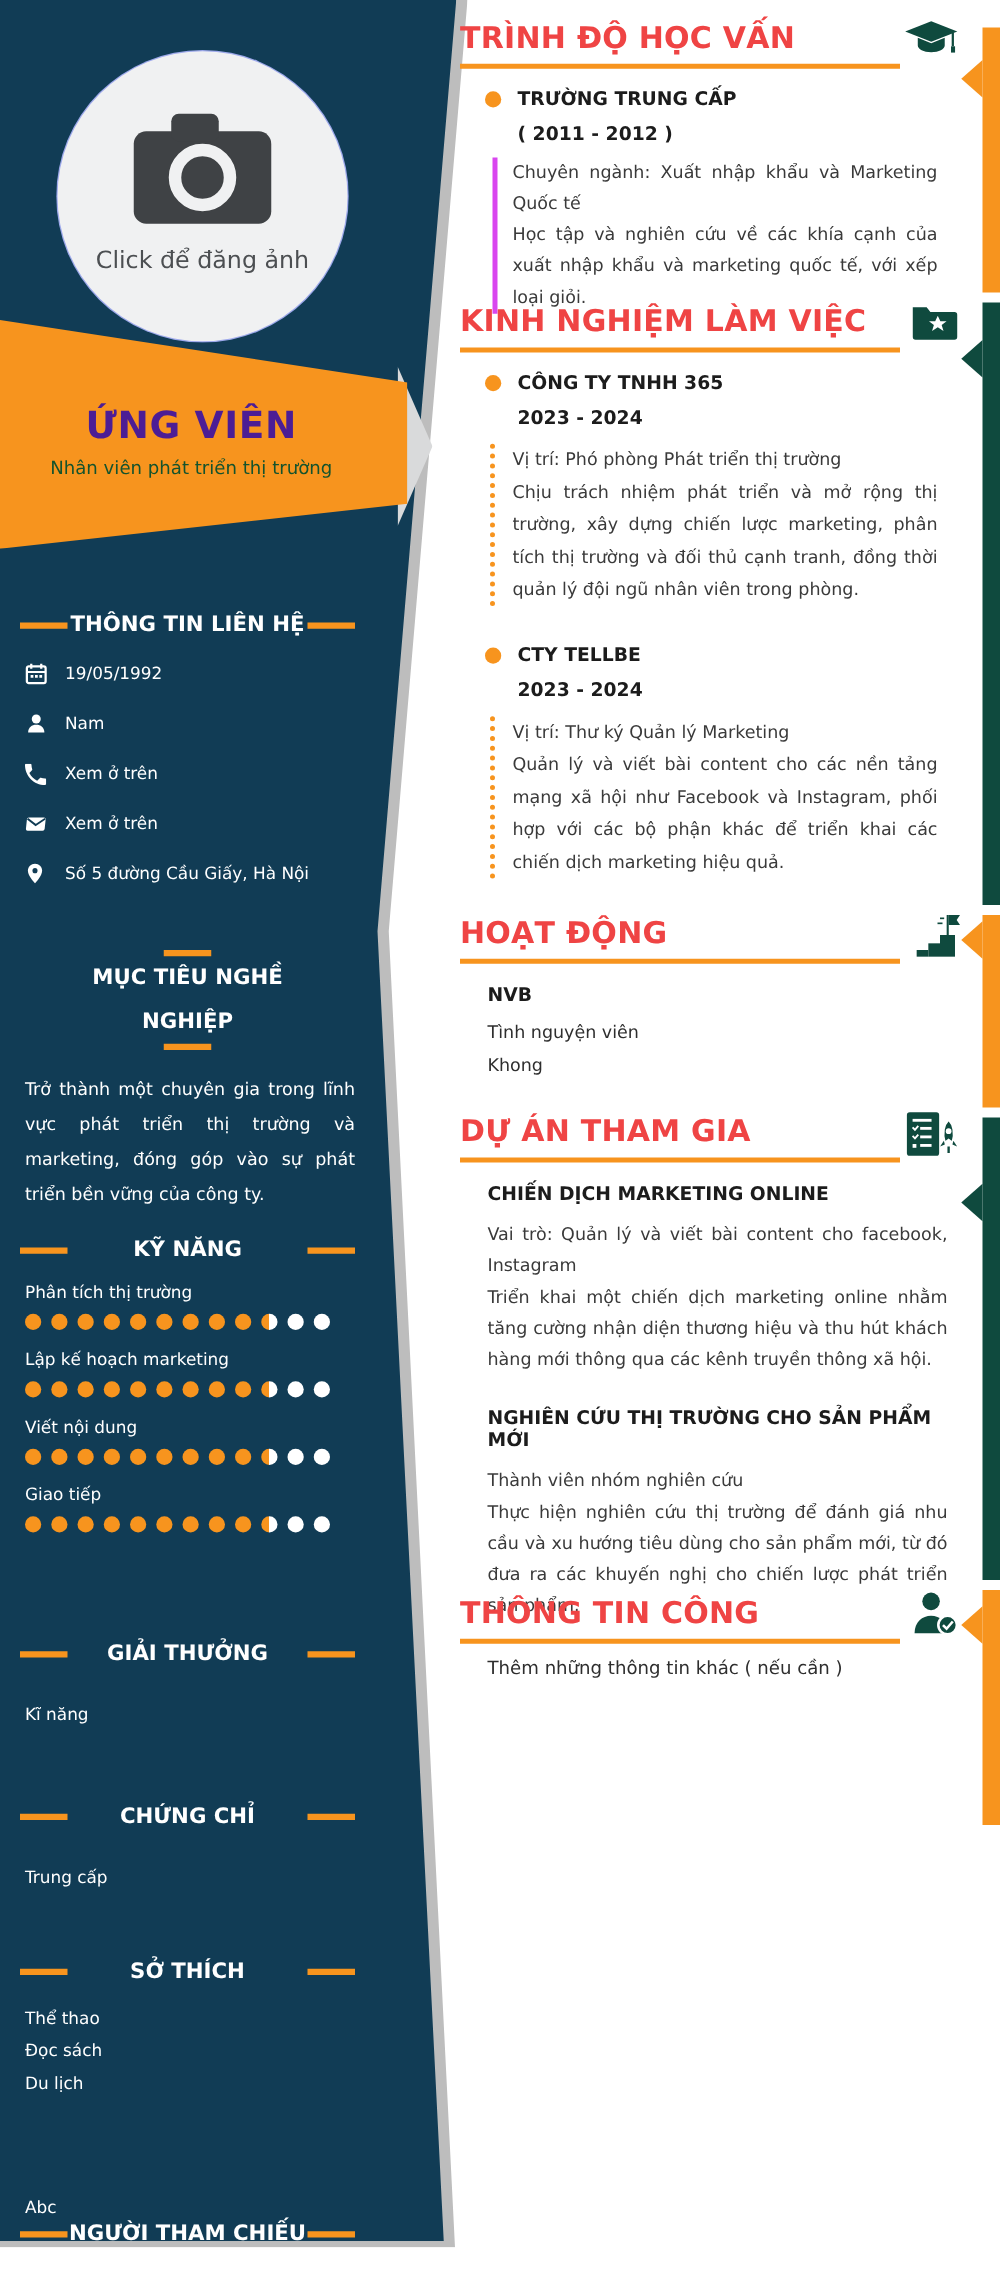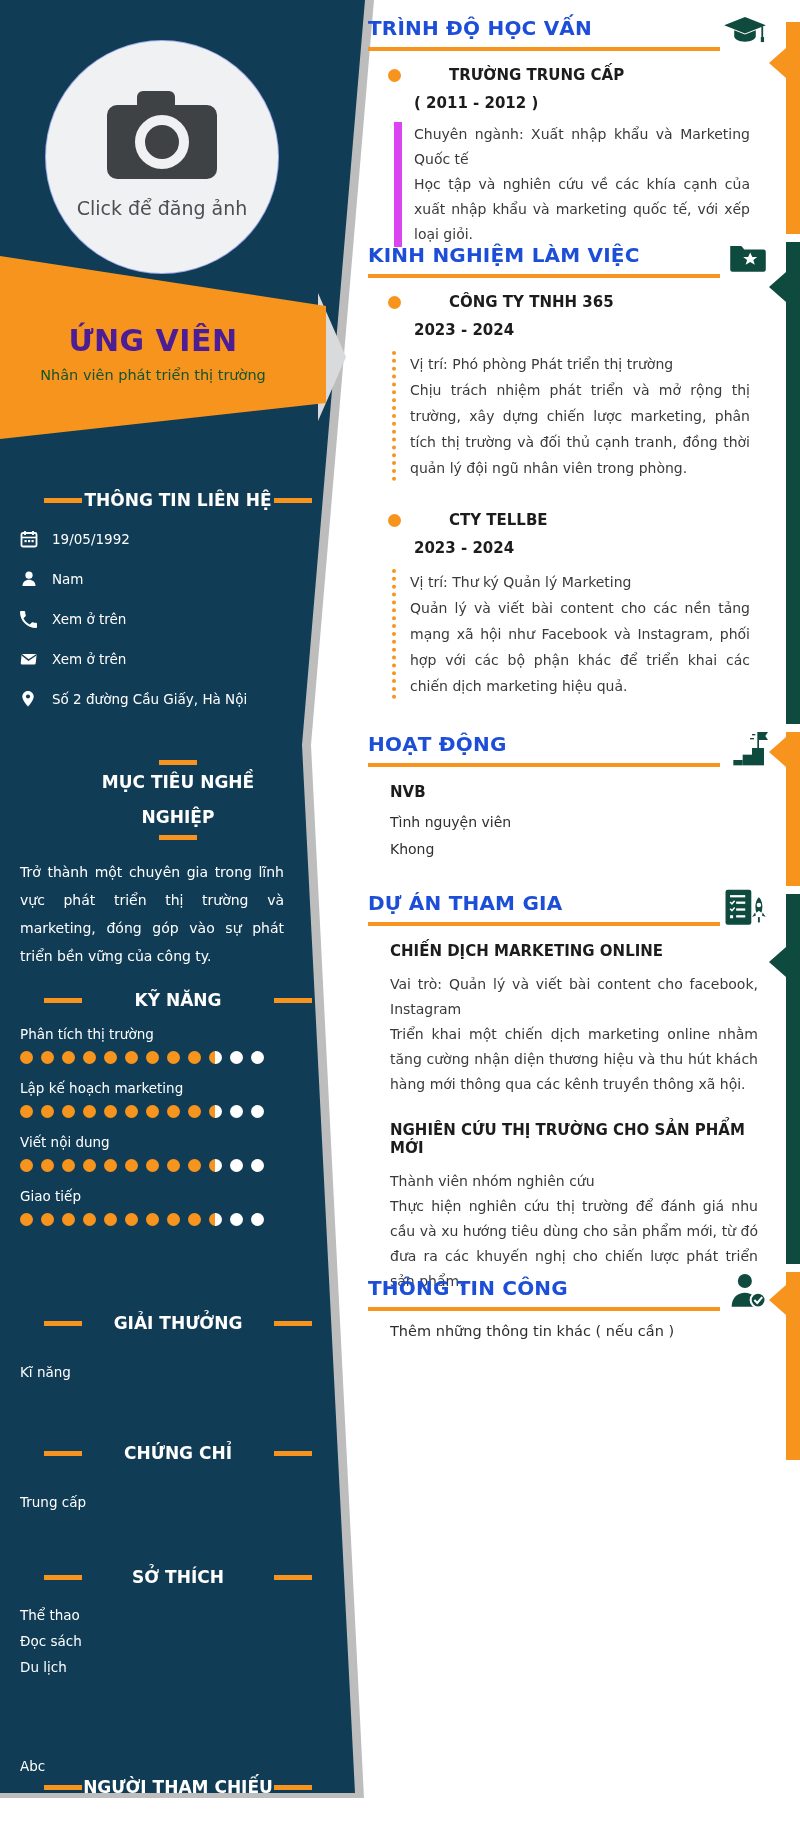--- a/index.html
+++ b/index.html
@@ -23,21 +23,21 @@
   .banner-wrap{position:absolute;left:0;top:253px;width:350px;height:190px;}
   .banner-fold{position:absolute;left:318px;top:40px;width:28px;height:128px;background:#d9dadb;
     clip-path:polygon(0 0,100% 50%,0 100%);}
   .banner{position:absolute;left:0;top:0;width:326px;height:190px;background:#f7941e;
     clip-path:polygon(0 3px,326px 53px,326px 150px,0 186px);display:flex;flex-direction:column;
     align-items:center;justify-content:center;padding:10px 30px 0 10px;}
   .banner-name{color:#4c1d95;font-size:30px;font-weight:700;letter-spacing:.5px;}
   .banner-title{color:#14532d;font-size:14.5px;margin-top:9px;}
 
   
-  .s-head{position:absolute;left:0;width:300px;display:flex;align-items:center;justify-content:space-between;padding:0 16px;margin-left:28px;}
+  .s-head{position:absolute;left:0;width:300px;display:flex;align-items:center;justify-content:space-between;padding:0 16px;}
   .dash{width:38px;height:5px;background:#f7941e;flex:0 0 auto;}
   .s-head-text{color:#fff;font-weight:700;font-size:17px;text-align:center;line-height:35px;}
   .s-head-text.two{width:190px;}
 
   .s-text{position:absolute;color:#fff;font-size:13.5px;}
 
   
   .c-rows{position:absolute;left:20px;top:526px;width:270px;}
   .c-row{display:flex;align-items:center;height:26px;margin-bottom:14px;color:#fff;font-size:13.5px;}
   .c-ico{width:22px;flex:0 0 auto;display:flex;align-items:center;}
@@ -51,29 +51,29 @@
   .dot{width:13px;height:13px;border-radius:50%;margin-right:8px;flex:0 0 auto;}
   .dot.full{background:#f7941e;}
   .dot.half{background:linear-gradient(90deg,#f7941e 50%,#ffffff 50%);}
   .dot.empty{background:#ffffff;}
 
   .s-list{position:absolute;left:20px;color:#fff;font-size:13.5px;line-height:26px;}
 
   
   .section{position:absolute;left:368px;width:392px;}
   .sec-top{position:relative;}
-  .sec-title{font-size:20px;font-weight:700;color:#1d4ed8;letter-spacing:.2px;}
+  .sec-title{font-size:24px;font-weight:700;color:#ef4444;letter-spacing:.2px;}
   .sec-line{width:352px;height:4px;background:#f7941e;margin-top:7px;}
   .sec-icon{position:absolute;right:-8px;top:-4px;}
 
-  .entry-title{display:flex;align-items:center;margin-top:15px;gap:35px;}
+  .entry-title{display:flex;align-items:center;margin-top:15px;}
   .bullet{width:13px;height:13px;border-radius:50%;background:#f7941e;margin:0 13px 0 20px;flex:0 0 auto;}
   .entry-name{font-size:15px;font-weight:700;color:#1c1c1c;}
   .entry-period{margin:10px 0 0 46px;font-size:15px;font-weight:700;color:#1c1c1c;}
-  .desc-solid{margin:10px 0 0 26px;border-left:8px solid #d946ef;padding-left:12px;
+  .desc-solid{margin:10px 0 0 26px;border-left:4px solid #d946ef;padding-left:12px;
     font-size:14px;line-height:25px;color:#3a3a3a;text-align:justify;width:356px;}
   .desc-dotted{margin:12px 0 0 24px;border-left:4px dotted #f7941e;padding-left:14px;
     font-size:14px;line-height:26px;color:#3a3a3a;text-align:justify;width:358px;}
   .plain{margin-left:22px;width:368px;font-size:14px;color:#2e2e2e;}
   .plain.b{font-weight:700;color:#1c1c1c;font-size:15px;}
   .plain.j{text-align:justify;line-height:25px;color:#3a3a3a;}
 
   
   .vbar{position:absolute;left:786px;width:14px;}
   .vbar.orange{background:#f7941e;}
@@ -158,21 +158,21 @@
       </span>
       <span class="txt">Xem ở trên</span>
     </div>
     <div class="c-row">
       <span class="c-ico">
         <svg width="16" height="18" viewBox="0 0 18 20">
             <path d="M9,1 c3.6,0 6.4,2.8 6.4,6.3 C15.4,12 9,18.6 9,18.6 S2.6,12 2.6,7.3 C2.6,3.8 5.4,1 9,1 z" fill="#fff"></path>
             <circle cx="9" cy="7.2" r="2.3" fill="#113c55"></circle>
           </svg>
       </span>
-      <span class="txt">Số 2 đường Cầu Giấy, Hà Nội</span>
+      <span class="txt">Số 5 đường Cầu Giấy, Hà Nội</span>
     </div>
   </div>
 
   <div class="s-head" style="top:760px;flex-direction:column;">
     <span class="dash"></span>
     <span class="s-head-text two">MỤC TIÊU NGHỀ NGHIỆP</span>
     <span class="dash"></span>
   </div>
   <div class="s-text" style="left:20px;top:858px;width:264px;line-height:28px;font-size:14px;text-align:justify;">Trở thành một chuyên gia trong lĩnh vực phát triển thị trường và marketing, đóng góp vào sự phát triển bền vững của công ty.</div>
 

